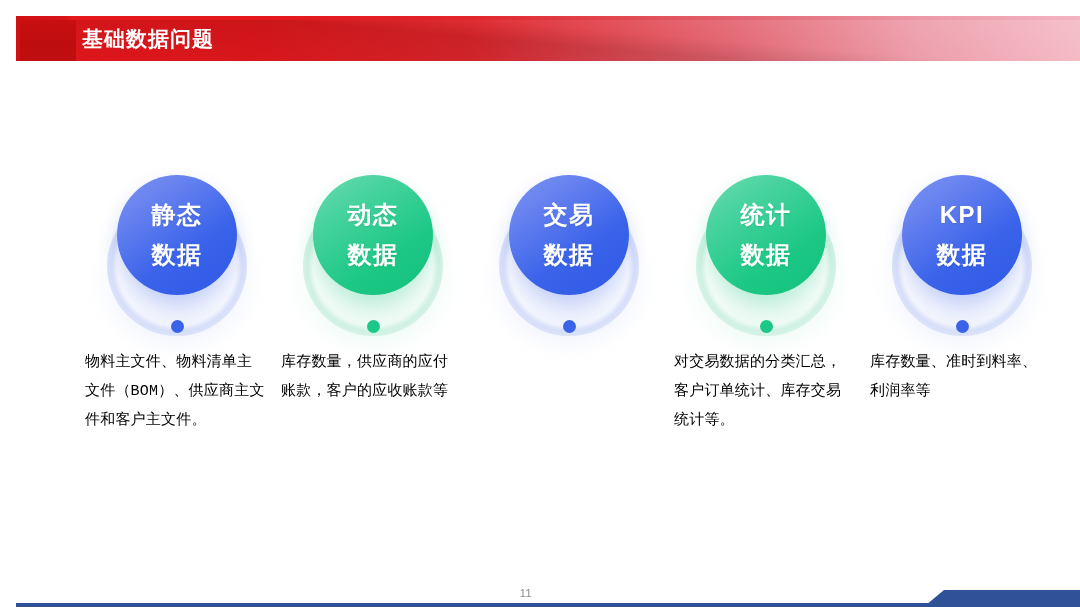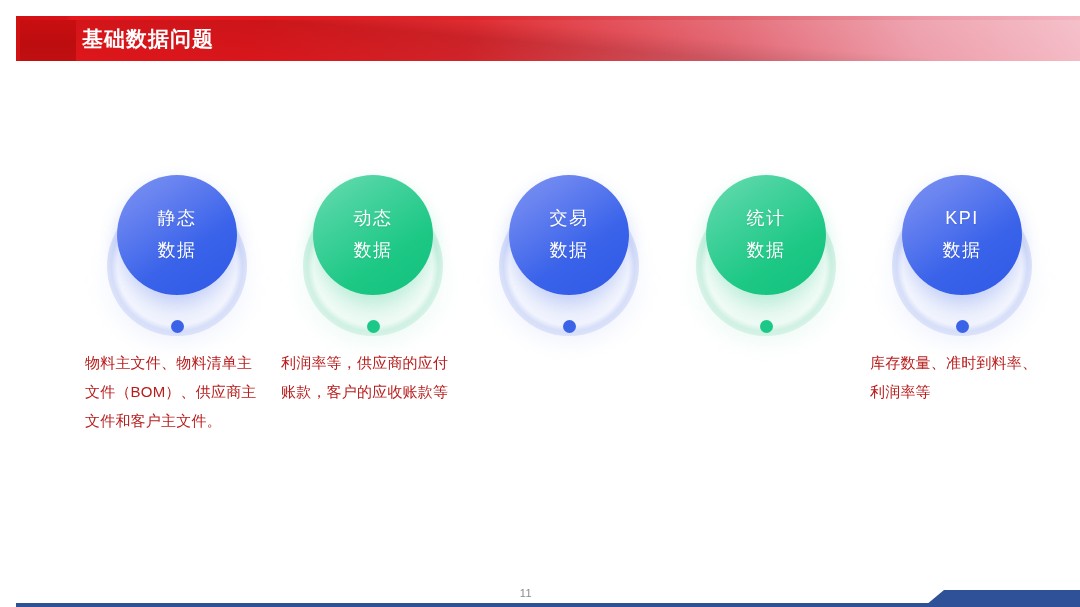--- a/index.html
+++ b/index.html
@@ -159,22 +159,22 @@
   .circle.blue {
     background: linear-gradient(146deg, #7b93f2 0%, #6a84f0 22%, #3a63ea 62%, #2f59e6 100%);
     box-shadow: 0 8px 18px rgba(58,99,234,0.22);
   }
   .circle.green {
     background: linear-gradient(146deg, #6ddcb0 0%, #49d3a0 26%, #1dc885 66%, #12c07c 100%);
     box-shadow: 0 8px 18px rgba(29,200,133,0.22);
     align-items: center;
   }
   .circle .line {
-    font-size: 18px;
-    font-weight: normal;
+    font-size: 24px;
+    font-weight: bold;
     line-height: 1.32;
     letter-spacing: 1.5px;
     text-shadow: 0 1px 2px rgba(0,0,0,0.10);
   }
 
   .dot {
     position: absolute;
     left: 93px;
     top: 160px;
     width: 13px;
@@ -185,24 +185,24 @@
   .dot.green { background: #1cc887; }
 
   
   .desc {
     position: absolute;
     left: 11px;
     top: 192px;
     width: 180px;
     font-size: 15px;
     line-height: 29px;
-    color: #b91c1c;
+    color: #000000;
     letter-spacing: 0.2px;
     text-align: left;
-    font-family: Liberation Sans, sans-serif;
+    font-family: Liberation Mono, monospace;
   }
 
   
   .footer-bar {
     position: absolute;
     left: 0;
     bottom: 0;
     width: 1080px;
     height: 12px;
     background: #2f5197;
@@ -256,21 +256,21 @@
     <div class="column c1">
       <div class="bubble-wrap">
         <div class="glow green"></div>
         <div class="halo green"></div>
         <div class="circle green">
           <span class="line">动态</span>
           <span class="line">数据</span>
         </div>
         <div class="dot green"></div>
       </div>
-      <div class="desc">利润率等，供应商的应付账款，客户的应收账款等</div>
+      <div class="desc">库存数量，供应商的应付账款，客户的应收账款等</div>
     </div>
 
     <div class="column c2">
       <div class="bubble-wrap">
         <div class="glow blue"></div>
         <div class="halo blue"></div>
         <div class="circle blue">
           <span class="line">交易</span>
           <span class="line">数据</span>
         </div>
@@ -281,20 +281,21 @@
     <div class="column c3">
       <div class="bubble-wrap">
         <div class="glow green"></div>
         <div class="halo green"></div>
         <div class="circle green">
           <span class="line">统计</span>
           <span class="line">数据</span>
         </div>
         <div class="dot green"></div>
       </div>
+      <div class="desc">对交易数据的分类汇总，客户订单统计、库存交易统计等。</div>
     </div>
 
     <div class="column c4">
       <div class="bubble-wrap">
         <div class="glow blue"></div>
         <div class="halo blue"></div>
         <div class="circle blue">
           <span class="line">KPI</span>
           <span class="line">数据</span>
         </div>

